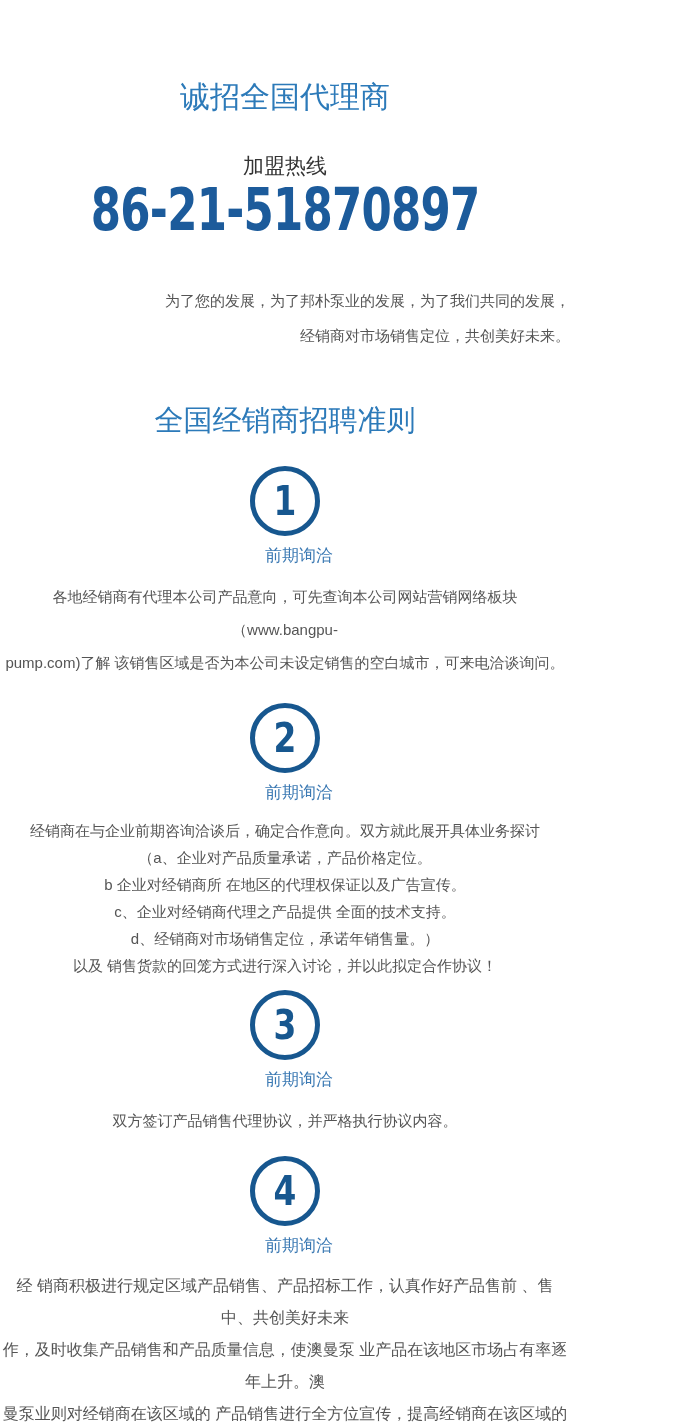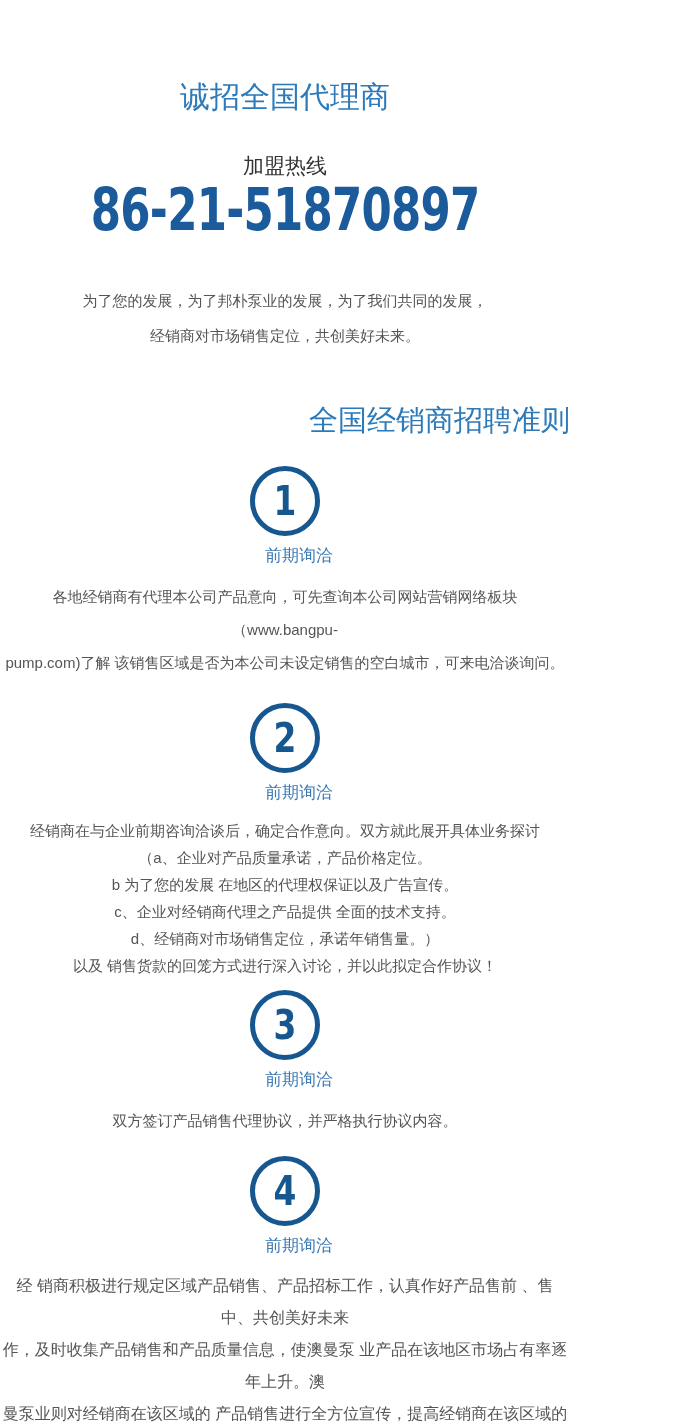--- a/index.html
+++ b/index.html
@@ -45,28 +45,28 @@
     letter-spacing:-1px;
     transform:scaleX(0.75);
     transform-origin:center;
     font-family:"DejaVu Sans","Liberation Sans",sans-serif;
   }
   .intro{
     margin-top:32px;
     font-size:15px;
     line-height:35px;
     color:var(--body-text);
+    text-align:right;
   }
   .section-title{
     margin-top:49px;
     font-size:29px;
     line-height:36px;
     font-weight:400;
     color:var(--accent-blue);
-    text-align:right;
   }
 
   .step{margin-top:0;}
   .step--1{margin-top:28px;}
   .step--2{margin-top:24px;}
   .step--3{margin-top:11px;}
   .step--4{margin-top:19px;}
 
   .step-circle{
     width:60px;height:60px;
@@ -136,21 +136,21 @@
   </div>
 
   <div class="step step--2">
     <div class="step-circle">
       <span class="step-number">2</span>
     </div>
     <div class="step-label">前期询洽</div>
     <div class="step-text">
       <span class="line">经销商在与企业前期咨询洽谈后，确定合作意向。双方就此展开具体业务探讨</span>
       <span class="line">（a、企业对产品质量承诺，产品价格定位。</span>
-      <span class="line">b 为了您的发展 在地区的代理权保证以及广告宣传。</span>
+      <span class="line">b 企业对经销商所 在地区的代理权保证以及广告宣传。</span>
       <span class="line">c、企业对经销商代理之产品提供 全面的技术支持。</span>
       <span class="line">d、经销商对市场销售定位，承诺年销售量。）</span>
       <span class="line">以及 销售货款的回笼方式进行深入讨论，并以此拟定合作协议！</span>
     </div>
   </div>
 
   <div class="step step--3">
     <div class="step-circle">
       <span class="step-number">3</span>
     </div>

